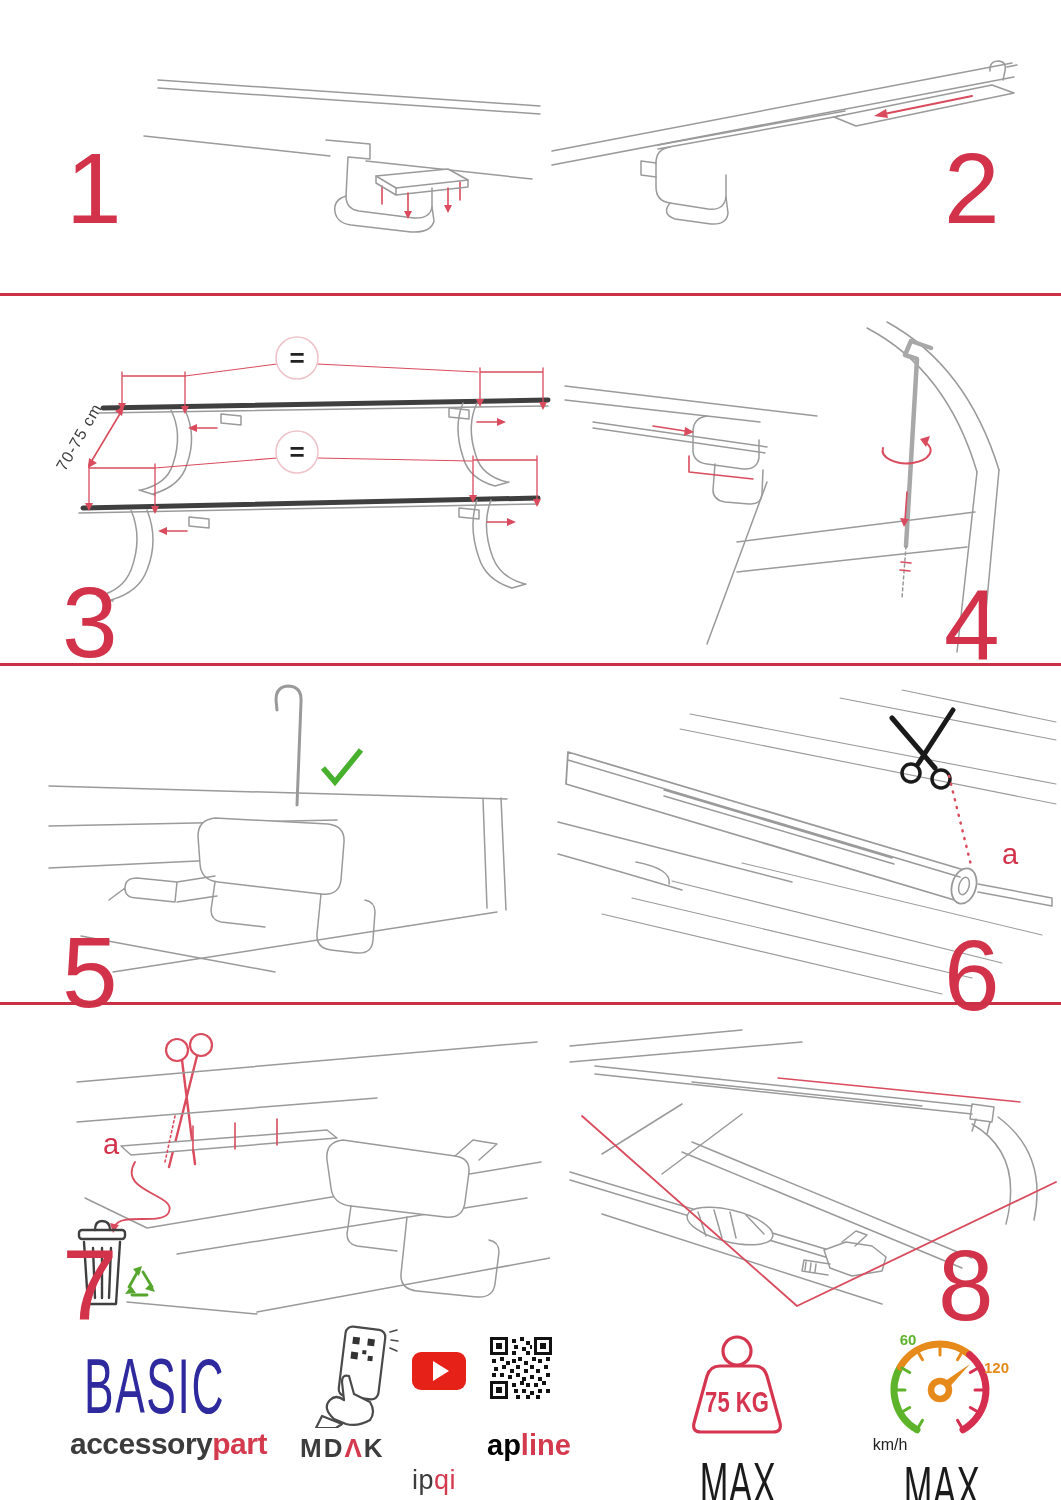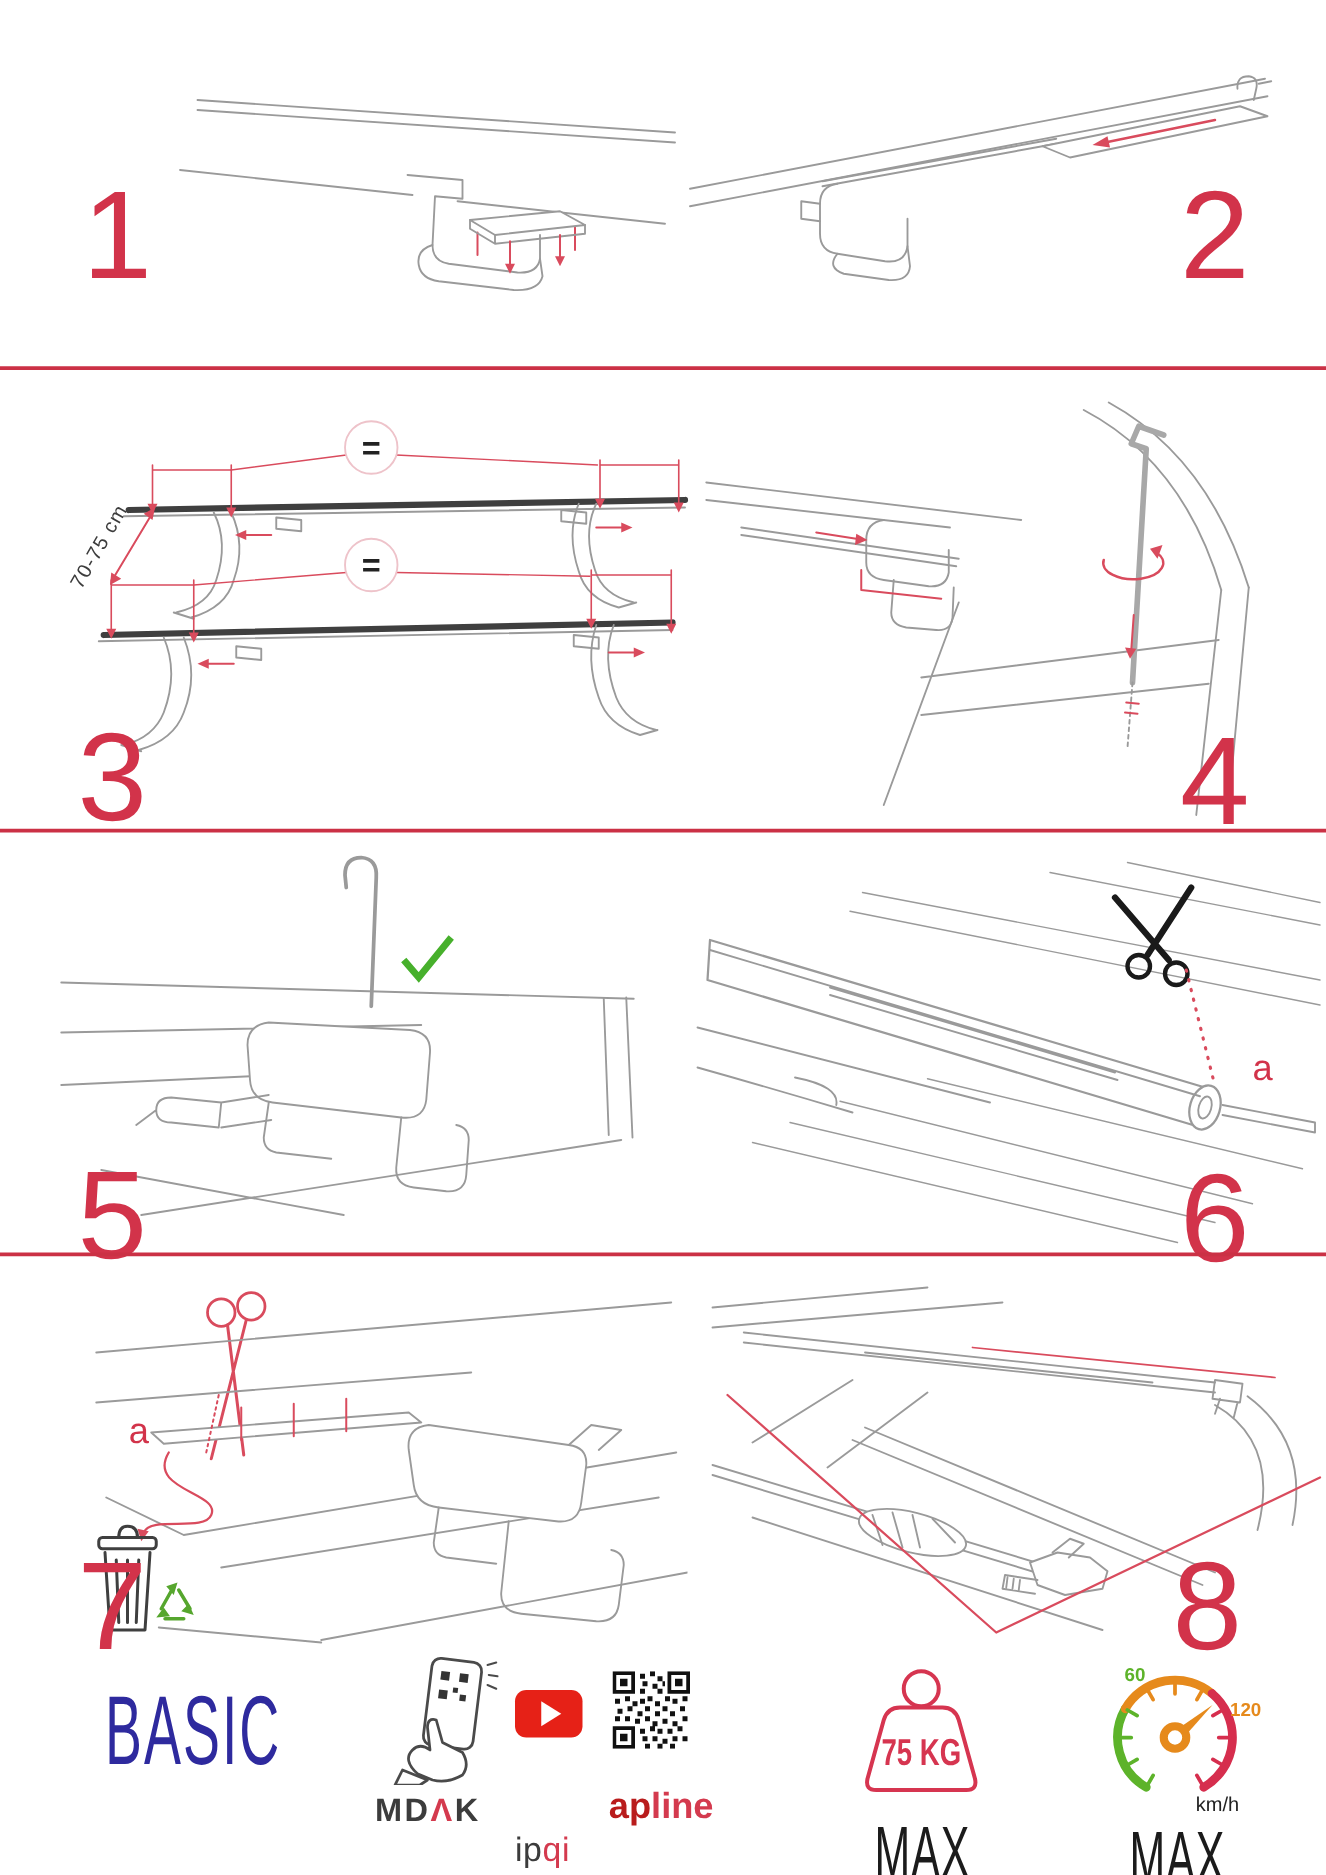--- a/index.html
+++ b/index.html
@@ -31,21 +31,21 @@
   .g-green{stroke:var(--gauge-green);}
   .g-orange{stroke:var(--gauge-orange);}
   .g-red{stroke:var(--gauge-red2);}
   .gl{font:700 15px "Liberation Sans",sans-serif;}
 
   
   .basic{position:absolute;left:84px;top:1340px;color:var(--brand-blue);font-size:54px;
          letter-spacing:2px;transform:scale(0.82,1.45);transform-origin:left top;white-space:nowrap;}
   .brandline{position:absolute;left:70px;top:1427px;font-size:30px;font-weight:700;letter-spacing:-0.5px;white-space:nowrap;}
   .seg-dark{color:#3c3c3c;}
-  .seg-black{color:#b91c1c;}
+  .seg-black{color:#000000;}
   .seg-red{color:var(--brand-red);}
   .mdak{position:absolute;left:300px;top:1433px;font-size:26px;font-weight:700;letter-spacing:2px;}
   .ipqi{position:absolute;left:412px;top:1431px;font-size:27px;font-weight:400;letter-spacing:0.5px;margin-top:34px;}
   .apline{position:absolute;left:487px;top:1429px;font-size:29px;font-weight:700;letter-spacing:0px;}
   .yt{position:absolute;left:412px;top:1352px;width:54px;height:38px;background:#e62117;border-radius:9px;}
   .yt-tri{width:0;height:0;border-left:16px solid #fff;border-top:10px solid transparent;
           border-bottom:10px solid transparent;margin:9px 0 0 21px;}
   .unit-label{position:absolute;width:140px;text-align:center;font-size:16px;color:#222;}
   .max-label{position:absolute;width:140px;text-align:center;font-size:44px;color:#1b1b1b;
              transform:scale(0.78,1.32);transform-origin:center top;letter-spacing:1px;}
@@ -233,20 +233,23 @@
     <ellipse class="ln" style="fill:#fff" cx="190" cy="214" rx="44" ry="16" transform="rotate(14 190 214)"></ellipse>
     <path class="ln" d="M158,200 L166,224 M174,198 L182,226 M190,200 L196,226 M206,203 L224,222"></path>
     <path class="ln" style="fill:#fff" d="M284,238 L306,230 L332,234 L346,245 L342,259 L312,264 L290,256 Z"></path>
     <path class="ln" d="M290,252 L264,248 L262,259 L288,263 M266,250 L265,258 M271,251 L270,259 M276,252 L275,260"></path>
     <path class="ln" d="M302,230 L316,219 L327,223 L315,234"></path>
     <path class="rd" style="stroke-width:1.8" d="M42,104 L257,294 L516,170"></path>
   </svg>
   <div class="step-num" style="left:938px;top:1235px">8</div>
 
   <div class="basic">BASIC</div>
+  <div class="brandline">
+    <span class="seg-dark">accessory</span><span class="seg-red">part</span>
+  </div>
 
   <svg class="panel" style="left:312px;top:1324px" width="88" height="104" viewBox="0 0 88 104">
     <path class="ph" style="fill:#fff" d="M10,92 L30,100 L24,104 L4,104 Z"></path>
     <rect class="ph" style="fill:#fff" x="30" y="4" width="40" height="70" rx="7" transform="rotate(7 50 39)"></rect>
     <g transform="rotate(7 50 39)" fill="#333">
       <rect x="38" y="14" width="7" height="7"></rect>
         <rect x="53" y="14" width="7" height="7"></rect>
       <rect x="38" y="29" width="7" height="7"></rect>
         <rect x="49" y="26" width="4" height="4"></rect>
       <rect x="55" y="31" width="5" height="5"></rect>
@@ -294,16 +297,16 @@
     <path class="garc g-orange" d="M28.2,37 A46,46 0 0 1 97.6,24.8"></path>
     <path class="garc g-red" d="M97.6,24.8 A46,46 0 0 1 91,99.8"></path>
     <path class="gtick g-green" d="M46,98.1 L50.5,90.3 M29.9,82 L37.7,77.5 M24,60 L33,60 M29.9,38 L37.7,42.5"></path>
     <path class="gtick g-orange" d="M46,21.9 L50.5,29.7 M68,16 L68,25 M90,21.9 L85.5,29.7"></path>
     <path class="gtick g-red" d="M106.1,38 L98.3,42.5 M112,60 L103,60 M106.1,82 L98.3,77.5 M90,98.1 L85.5,90.3"></path>
     <polygon points="98,34 64.5,57 70.5,65" style="fill:var(--gauge-orange)"></polygon>
     <circle cx="68" cy="60" r="9" style="fill:#fff;stroke:var(--gauge-orange);stroke-width:6.5"></circle>
     <text class="gl" x="36" y="15" text-anchor="middle" style="fill:var(--gauge-green)">60</text>
     <text class="gl" x="112" y="43" text-anchor="start" style="fill:var(--gauge-orange)">120</text>
   </svg>
-  <div class="unit-label" style="left:904px;top:1436px">km/h</div>
+  <div class="unit-label" style="left:820px;top:1436px">km/h</div>
   <div class="max-label" style="left:872px;top:1454px">MAX</div>
 
 </div>
 
 </body></html>

